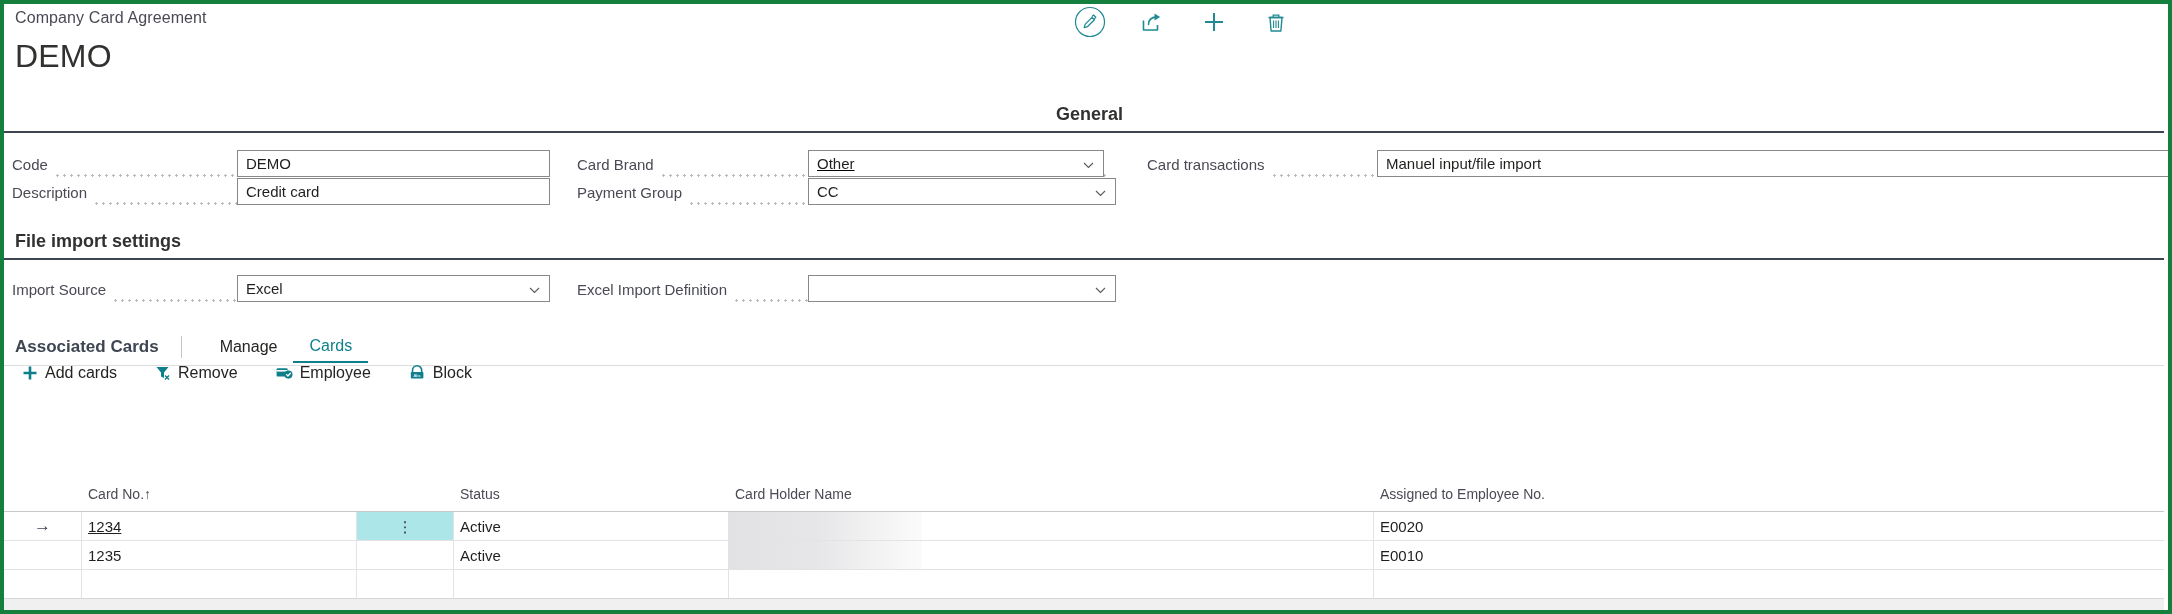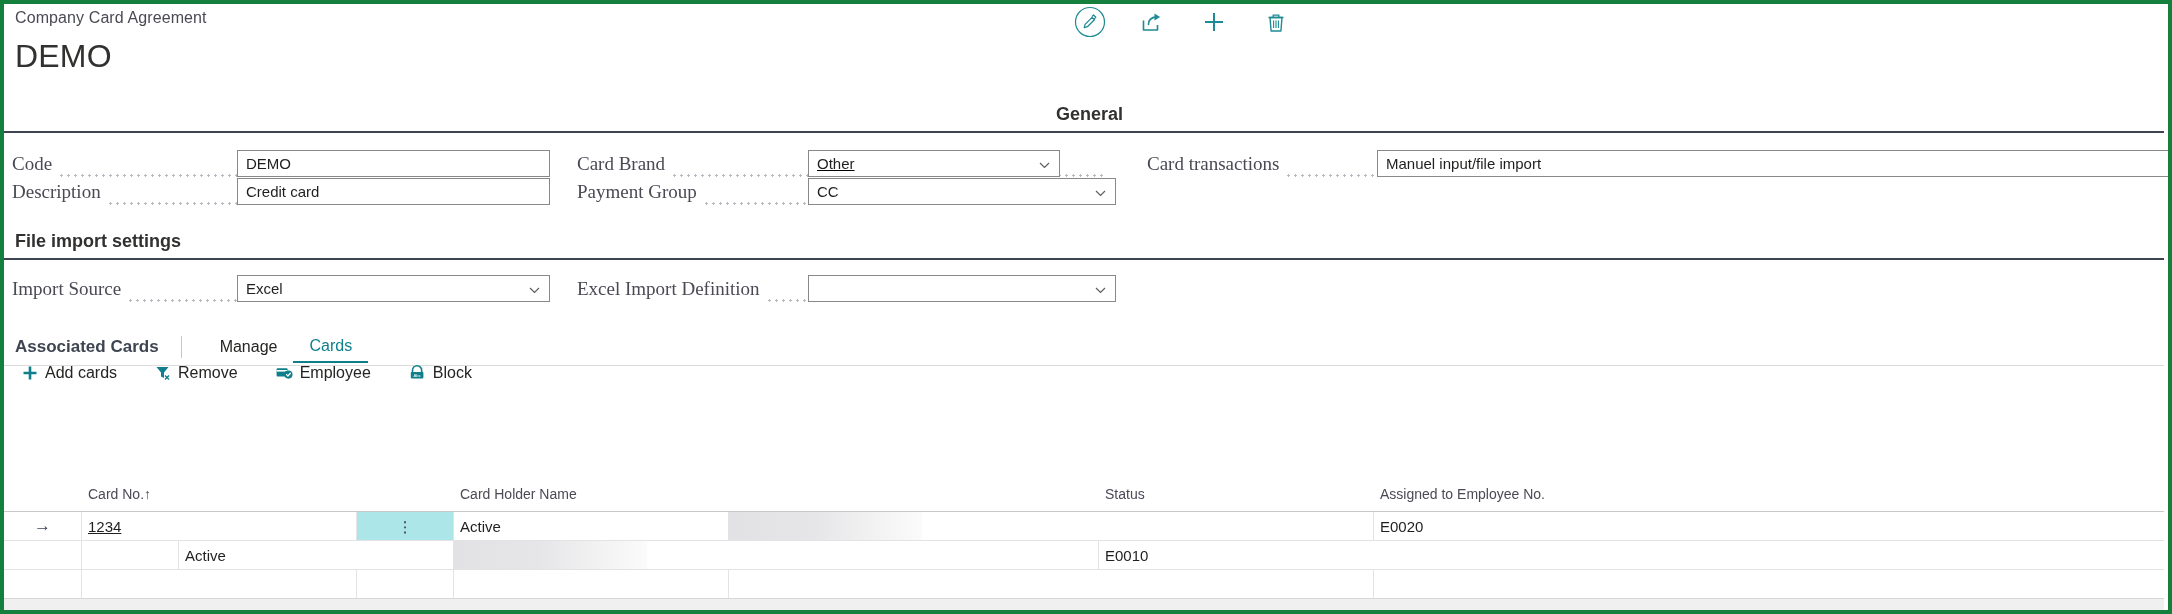--- a/index.html
+++ b/index.html
@@ -85,25 +85,24 @@
   }
 
   
   .field {
     position: absolute;
     display: flex;
     align-items: center;
     height: 28px;
   }
   .field-label {
-    font-size: 19px;
+    font-size: 15px;
     color: #4a4a55;
     white-space: nowrap;
     flex: 0 0 auto;
-    font-family: Liberation Serif, serif;
   }
   .dotfill {
     flex: 1 1 auto;
     height: 13px;
     margin: 0 6px;
     background-image: radial-gradient(circle, #b9b9bf 1px, transparent 1.2px);
     background-size: 7px 7px;
     background-position: 0 7px;
     background-repeat: repeat-x;
     align-self: flex-end;
@@ -326,21 +325,21 @@
     <div class="dotfill"></div>
   </div>
   <div class="ctl" style="position:absolute; left:233px; top:146px; width:313px;">
     <span class="ctl-text">DEMO</span>
   </div>
 
   <div class="field" style="left:573px; top:146px; width:535px;">
     <div class="field-label">Card Brand</div>
     <div class="dotfill"></div>
   </div>
-  <div class="ctl" style="position:absolute; left:804px; top:146px; width:252px;text-decoration:underline;">
+  <div class="ctl" style="position:absolute; left:804px; top:146px; width:296px;text-decoration:underline;">
     <span class="ctl-text">Other</span>
     <span class="chev">
       <svg width="13" height="13" viewBox="0 0 13 13" fill="none">
           <path d="M2 4.5l4.5 4.5L11 4.5" stroke="#605e5c" stroke-width="1.2" fill="none"></path>
         </svg>
     </span>
   </div>
 
   <div class="field" style="left:1143px; top:146px; width:730px;">
     <div class="field-label">Card transactions</div>
@@ -455,42 +454,43 @@
   </div>
 
   <div class="grid" style="top:478px;">
 
     <div class="grid-head">
       <div class="gh" style="width:78px;"></div>
       <div class="gh" style="width:275px; padding-left:6px;">
         <span>Card No.</span><span>↑</span>
       </div>
       <div class="gh" style="width:97px;"></div>
+      <div class="gh" style="width:275px; padding-left:6px;">Status</div>
       <div class="gh" style="width:645px; padding-left:6px;">Card Holder Name</div>
-      <div class="gh" style="width:275px; padding-left:6px;">Status</div>
       <div class="gh" style="width:790px; padding-left:6px;">Assigned to Employee No.</div>
     </div>
 
     <div class="grid-row">
       <div class="gc rowarrow" style="width:78px;">→</div>
       <div class="gc" style="width:275px; padding-left:6px;">
         <span class="link-cell">1234</span>
       </div>
       <div class="menu-cell" style="width:97px;">
         <span class="dots">⋮</span>
       </div>
       <div class="gc" style="width:275px; padding-left:6px;">Active</div>
       <div class="gc" style="width:645px;">
         <span class="redacted" style="display:block;width:193px;height:28px;"></span>
       </div>
       <div class="gc noborder" style="width:790px; padding-left:6px;">E0020</div>
     </div>
 
     <div class="grid-row">
       <div class="gc rowarrow" style="width:78px;"></div>
+      <div class="gc" style="width:275px; padding-left:6px;">1235</div>
       <div class="gc" style="width:97px;"></div>
       <div class="gc" style="width:275px; padding-left:6px;">Active</div>
       <div class="gc" style="width:645px;">
         <span class="redacted" style="display:block;width:193px;height:28px;"></span>
       </div>
       <div class="gc noborder" style="width:790px; padding-left:6px;">E0010</div>
     </div>
 
     <div class="grid-row">
       <div class="gc rowarrow" style="width:78px;"></div>

